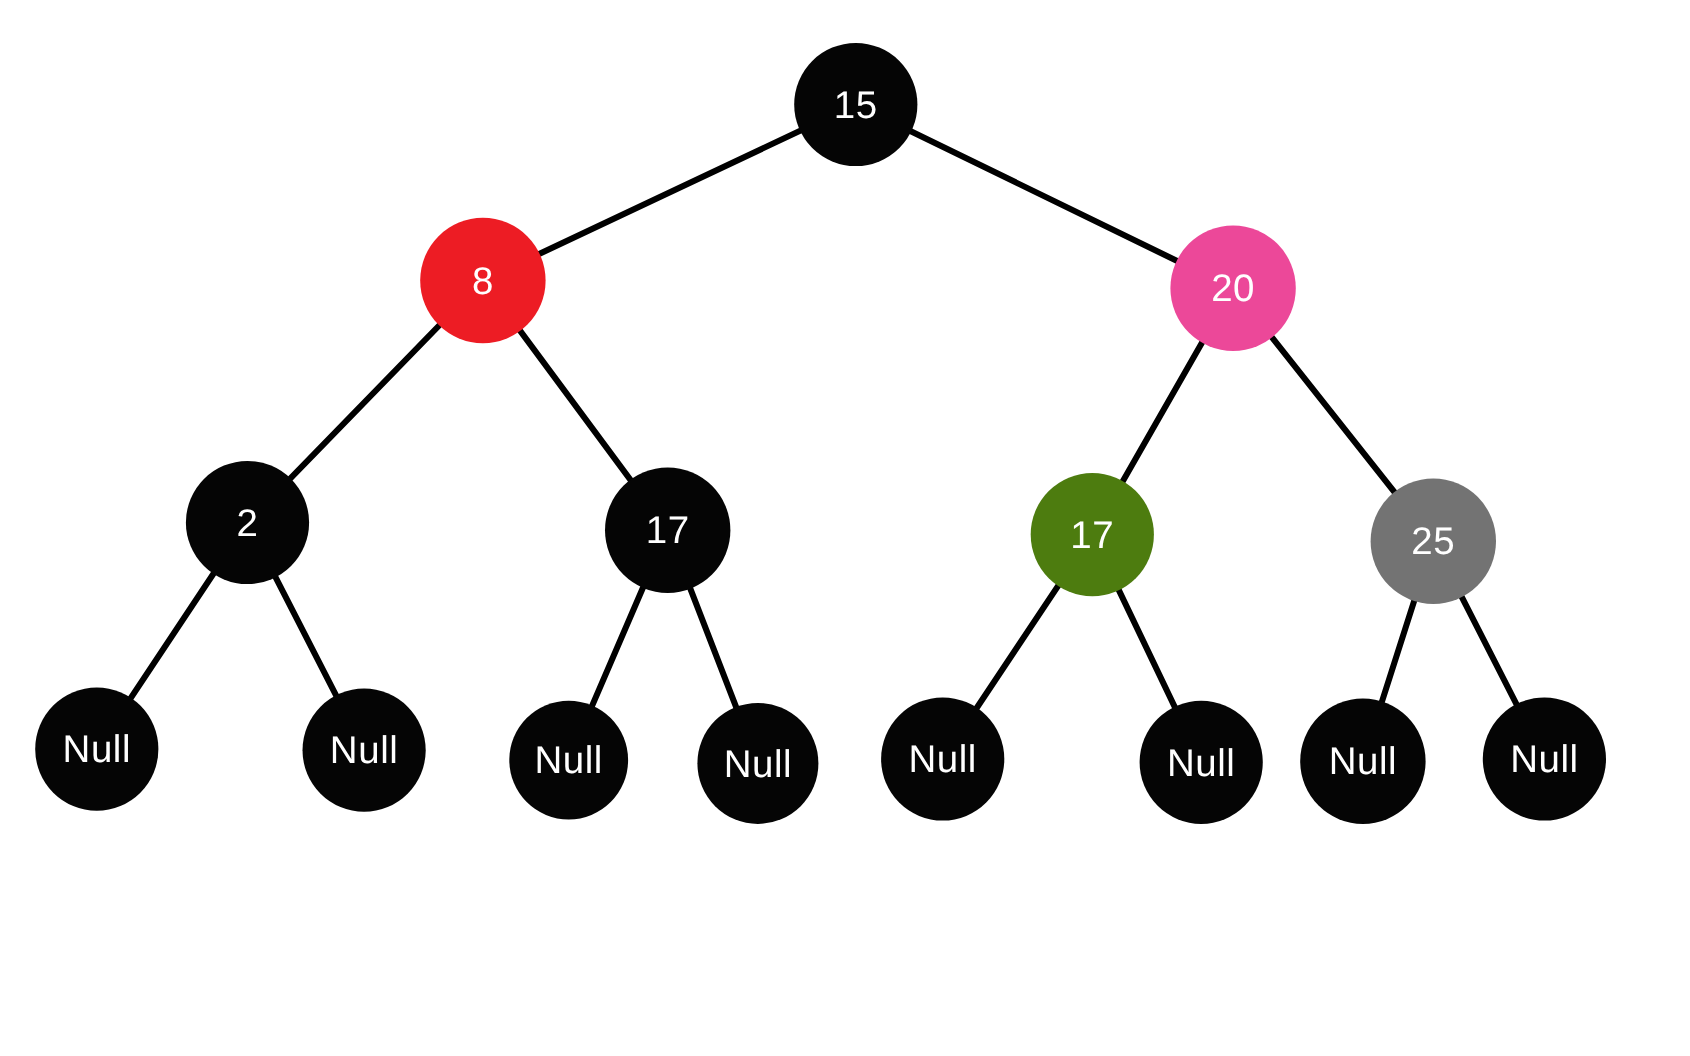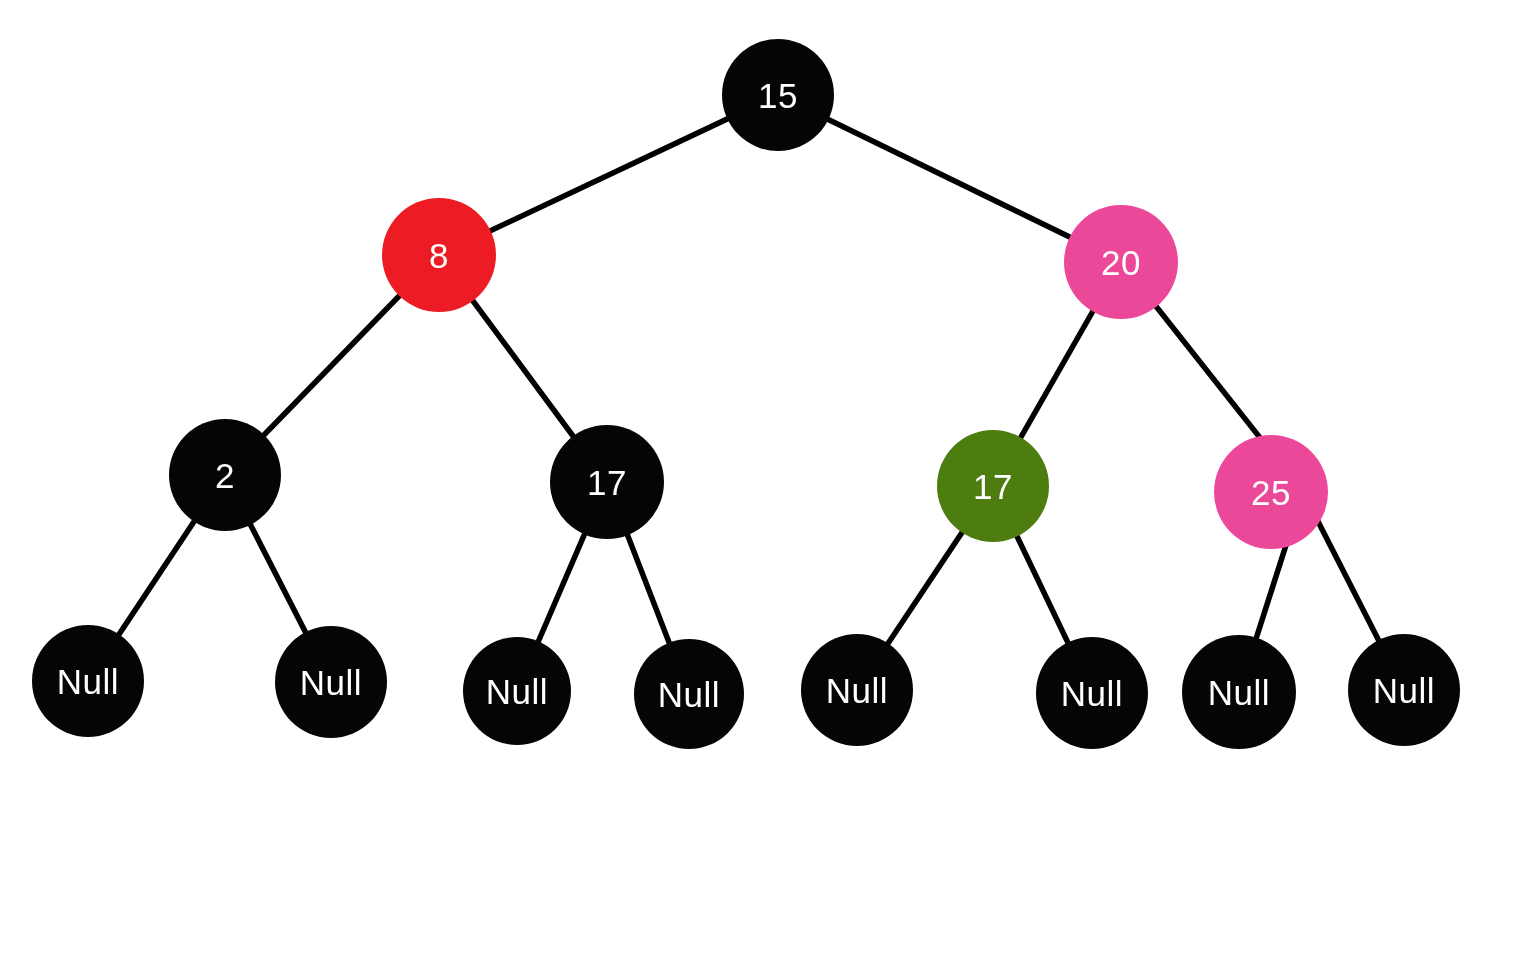--- a/index.html
+++ b/index.html
@@ -72,21 +72,21 @@
     </div>
   <div class="node" style="left: 169px; top: 419px; width: 112px; height: 112px; background: rgb(5, 5, 5);">
       <span>2</span>
     </div>
   <div class="node" style="left: 550px; top: 425px; width: 114px; height: 114px; background: rgb(5, 5, 5);">
       <span>17</span>
     </div>
   <div class="node" style="left: 937px; top: 430px; width: 112px; height: 112px; background: #4d7c0f;">
       <span>17</span>
     </div>
-  <div class="node" style="left: 1214px; top: 435px; width: 114px; height: 114px; background: #ec4899;">
+  <div class="node" style="left: 1246px; top: 435px; width: 114px; height: 114px; background: #737373;">
       <span>25</span>
     </div>
   <div class="node" style="left: 32px; top: 625px; width: 112px; height: 112px; background: rgb(5, 5, 5);">
       <span>Null</span>
     </div>
   <div class="node" style="left: 275px; top: 626px; width: 112px; height: 112px; background: rgb(5, 5, 5);">
       <span>Null</span>
     </div>
   <div class="node" style="left: 463px; top: 637px; width: 108px; height: 108px; background: rgb(5, 5, 5);">
       <span>Null</span>

